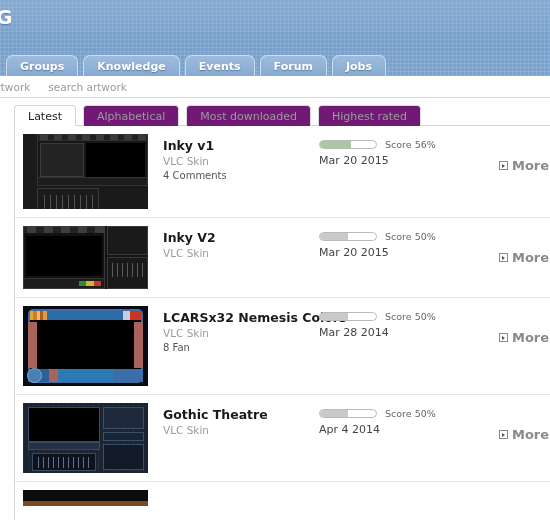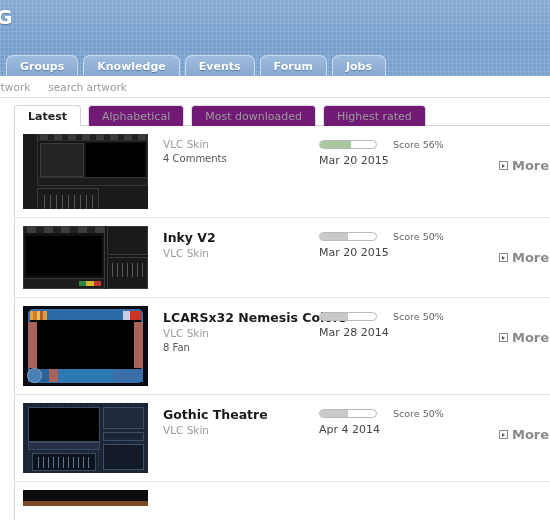--- a/index.html
+++ b/index.html
@@ -111,21 +111,21 @@
     background:#701a75;
     border:1px solid #dcdcdc;
     border-bottom:none;
     border-radius:4px 4px 0 0;
     white-space:nowrap;
     cursor:pointer;
     z-index:2;
   }
   .f-tab.active {
     color:#222;
-    font-weight:bold;
+    font-weight:normal;
     background:#ffffff;
     border-color:#d3d3d3;
     align-items:center;
   }
   .f-tab.active:after {
     content:"";
     position:absolute; left:0; right:0; bottom:-1px;
     height:1px; background:#ffffff;
   }
 
@@ -228,21 +228,21 @@
   .score-cell { width:180px; flex:0 0 180px; padding-top:5px; }
   .score-line { display:flex; align-items:center; }
   .bar {
     width:58px; height:9px;
     border:1px solid #b9b9b9;
     border-radius:5px;
     background:#ffffff;
     overflow:hidden;
   }
   .bar i { display:block; height:100%; }
-  .score-text { font-size:9.5px; color:#666; margin-left:16px; white-space:nowrap;text-align:center; }
+  .score-text { font-size:9.5px; color:#666; margin-left:8px; white-space:nowrap;text-align:center; }
   .date { font-size:11px; color:#444; margin-top:4px; }
 
   
   .more-cell { flex:1 1 auto; display:flex; align-items:flex-start; justify-content:flex-end;
      padding-right:8px; padding-top:24px; }
   .more-btn { display:flex; align-items:center; cursor:pointer; }
   .more-ico {
     width:9px; height:9px;
     border:1px solid #8a8a8a;
     display:inline-flex; align-items:center; justify-content:center;
@@ -314,20 +314,21 @@
           <div class="playlist"></div>
           <div class="video"></div>
           <div class="ctrl"></div>
         </div>
         <div class="eq">
           <div class="bars"></div>
         </div>
       </div>
     </div>
     <div class="info-cell">
+      <div class="title">Inky v1</div>
       <div class="category">VLC Skin</div>
       <div class="meta">4 Comments</div>
     </div>
     <div class="score-cell">
       <div class="score-line">
         <div class="bar">
             <i style="width:56%;background:#a8c9a0"></i>
           </div>
         <span class="score-text">Score 56%</span>
       </div>

